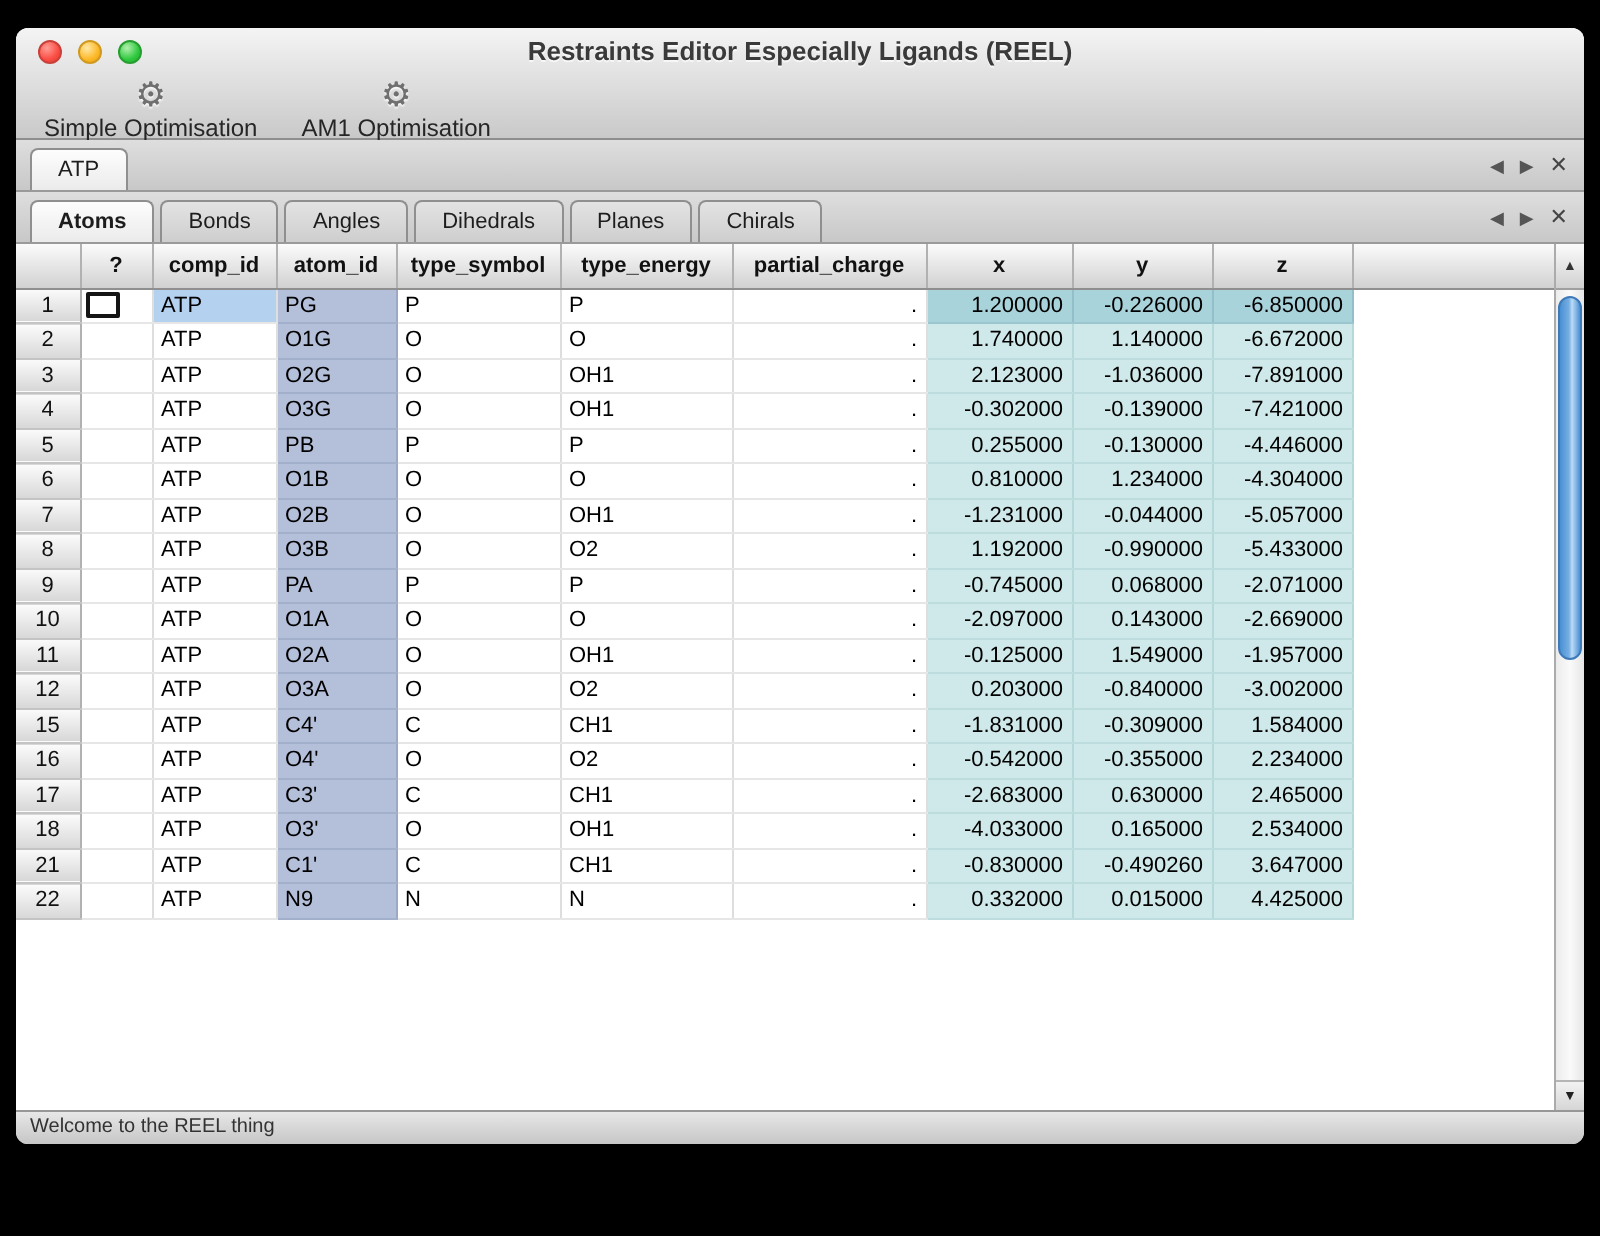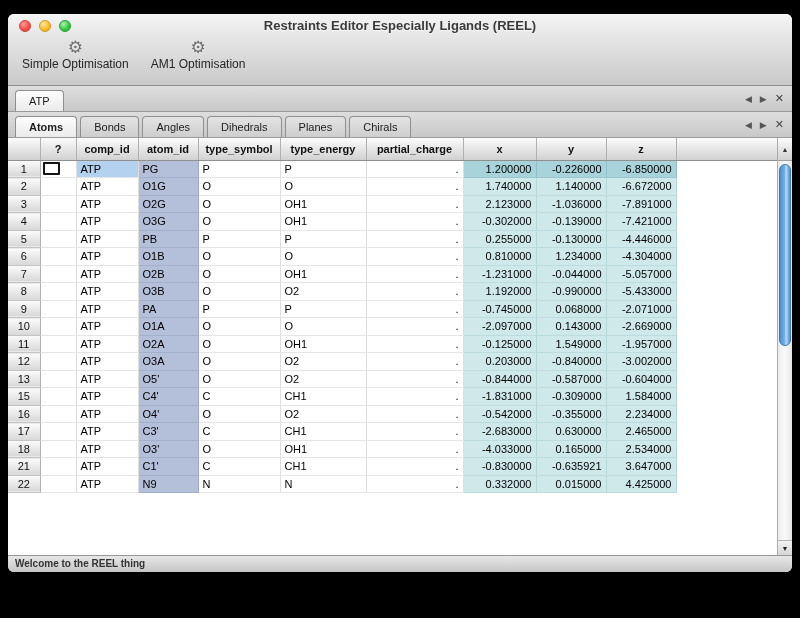--- a/index.html
+++ b/index.html
@@ -2,21 +2,21 @@
 <html style="--atom_id_col: #b4bfda; --xyz_col: #cfe9ea; --selected_comp: #b5d1f0; --selected_xyz: #a9d3da; --scroll_thumb: #76aee2;"><head>
 <meta charset="utf-8">
 <style>
   * { margin:0; padding:0; box-sizing:border-box; }
   html,body { width:800px; height:618px; background:#000; font-family:"Liberation Sans", sans-serif; overflow:hidden; }
   .desktop { position:relative; width:800px; height:618px; background:#000; }
   .window { position:absolute; left:8px; top:14px; width:784px; height:558px; border-radius:6px;
             overflow:hidden; background:#fff; box-shadow:0 16px 42px rgba(0,0,0,0.92);
             display:flex; flex-direction:column; }
   
-  .topchrome { flex:none; height:72px; background:linear-gradient(#f4f4f4,#c9c9c9); border-bottom:1px solid #8e8e8e; position:relative; }
+  .topchrome { flex:none; height:56px; background:linear-gradient(#f4f4f4,#c9c9c9); border-bottom:1px solid #8e8e8e; position:relative; }
   .titlebar { height:24px; position:relative; }
   .traffic { position:absolute; left:11px; top:6px; display:flex; }
   .tl { width:12px; height:12px; border-radius:50%; margin-right:8px; }
   .tl.red { background:radial-gradient(circle at 35% 30%, #ff9d96, #fb4d43 60%, #d93b32); border:1px solid #c9413a; }
   .tl.yellow { background:radial-gradient(circle at 35% 30%, #ffe9a8, #fdb827 60%, #e09f12); border:1px solid #d0991f; }
   .tl.green { background:radial-gradient(circle at 35% 30%, #b3f0ae, #2fc93f 60%, #24a82f); border:1px solid #279f30; }
   .title { text-align:center; line-height:24px; font-size:13px; font-weight:bold; color:#3a3a3a; text-shadow:0 1px 0 rgba(255,255,255,0.65); }
   .toolbar { height:36px; display:flex; align-items:flex-start; padding-left:14px; }
   .tb-btn { display:flex; flex-direction:column; align-items:center; margin-right:22px; cursor:default; }
   .gear { font-size:17px; line-height:19px; color:#6f6f6f; text-shadow:0 1px 1px rgba(255,255,255,0.8); }
@@ -55,21 +55,21 @@
                background:linear-gradient(to right,#ececec,#fafafa 50%,#e6e6e6); border-left:1px solid #ababab; }
   .sb-corner { height:23px; background:linear-gradient(#fbfbfb,#d1d1d1); border-bottom:1px solid #9f9f9f;
                display:flex; align-items:center; justify-content:center; font-size:7px; color:#333; }
   .sb-thumb { position:absolute; top:26px; left:1px; width:12px; height:182px; border-radius:6px;
               background:linear-gradient(to right,#4a90d4, var(--scroll_thumb) 45%, #bcdcf8 60%, #4a90d4); border:1px solid #3f7ab8; }
   .sb-btn { position:absolute; left:0; width:100%; height:15px; display:flex; align-items:center; justify-content:center;
             font-size:7px; color:#222; background:linear-gradient(#f2f2f2,#d6d6d6); }
   .sb-down { bottom:0; border-top:1px solid #b5b5b5; }
   
   .statusbar { flex:none; height:17px; background:linear-gradient(#e7e7e7,#c6c6c6); border-top:1px solid #979797;
-               font-size:10px; color:#333; line-height:16px; padding-left:7px;font-weight:bold; }
+               font-size:10px; color:#333; line-height:16px; padding-left:7px; }
 </style>
 </head>
 <body>
 
 <div class="desktop">
   <div class="window">
 
     <div class="topchrome">
       <div class="titlebar">
         <div class="traffic">
@@ -311,33 +311,20 @@
               <td class="atomid">O3A</td>
               <td class="tsym">O</td>
               <td class="teng">O2</td>
               <td class="pch">.</td>
               <td class="xyz xcol">0.203000</td>
               <td class="xyz ycol">-0.840000</td>
               <td class="xyz zcol">-3.002000</td>
               <td class="filler"></td>
             </tr>
             <tr>
-              <td class="rownum">13</td>
-              <td class="qcol"></td>
-              <td class="compid">ATP</td>
-              <td class="atomid">O5'</td>
-              <td class="tsym">O</td>
-              <td class="teng">O2</td>
-              <td class="pch">.</td>
-              <td class="xyz xcol">-0.844000</td>
-              <td class="xyz ycol">-0.587000</td>
-              <td class="xyz zcol">-0.604000</td>
-              <td class="filler"></td>
-            </tr>
-            <tr>
               <td class="rownum">15</td>
               <td class="qcol"></td>
               <td class="compid">ATP</td>
               <td class="atomid">C4'</td>
               <td class="tsym">C</td>
               <td class="teng">CH1</td>
               <td class="pch">.</td>
               <td class="xyz xcol">-1.831000</td>
               <td class="xyz ycol">-0.309000</td>
               <td class="xyz zcol">1.584000</td>
@@ -384,21 +371,21 @@
             </tr>
             <tr>
               <td class="rownum">21</td>
               <td class="qcol"></td>
               <td class="compid">ATP</td>
               <td class="atomid">C1'</td>
               <td class="tsym">C</td>
               <td class="teng">CH1</td>
               <td class="pch">.</td>
               <td class="xyz xcol">-0.830000</td>
-              <td class="xyz ycol">-0.635921</td>
+              <td class="xyz ycol">-0.490260</td>
               <td class="xyz zcol">3.647000</td>
               <td class="filler"></td>
             </tr>
             <tr>
               <td class="rownum">22</td>
               <td class="qcol"></td>
               <td class="compid">ATP</td>
               <td class="atomid">N9</td>
               <td class="tsym">N</td>
               <td class="teng">N</td>

